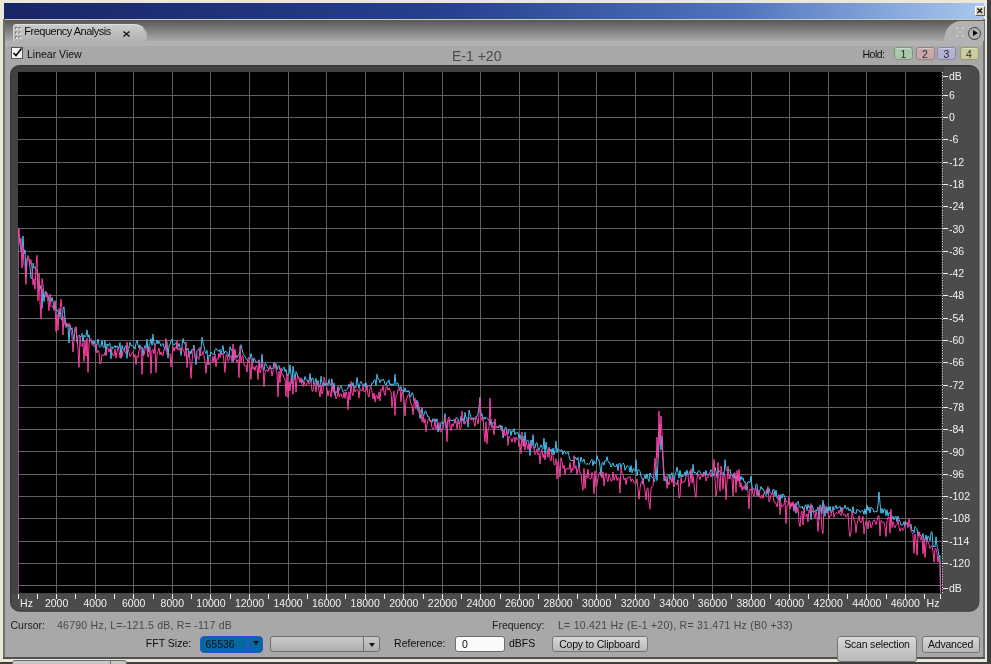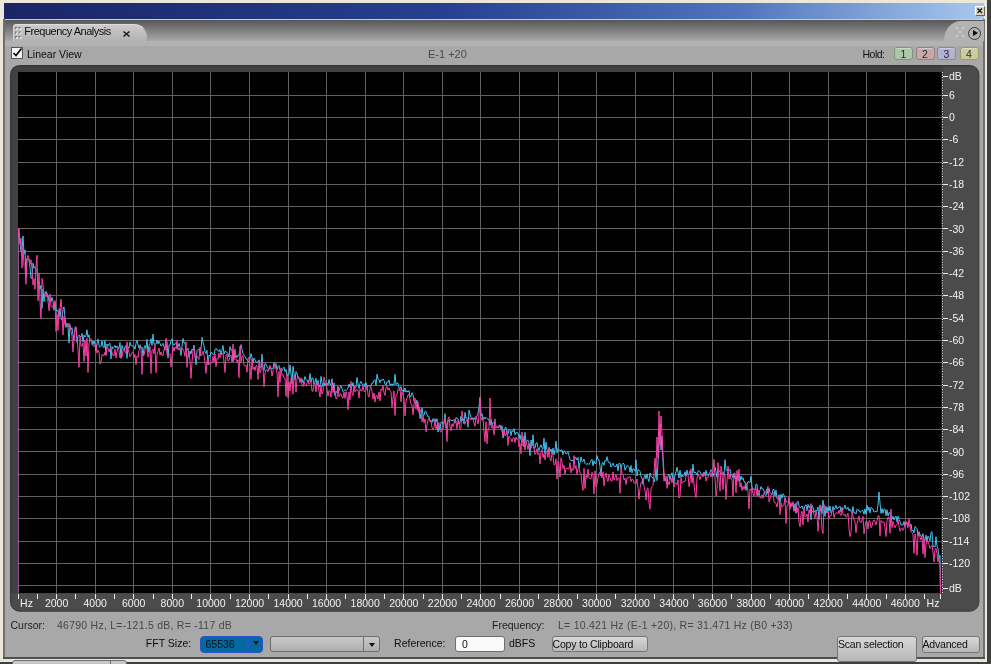--- a/index.html
+++ b/index.html
@@ -1,18 +1,18 @@
 <!DOCTYPE html>
 <html><head><meta charset="utf-8"><style>
 *{margin:0;padding:0;box-sizing:border-box}
 html,body{width:991px;height:664px;overflow:hidden;background:#3f3f3f;
 font-family:"Liberation Sans",sans-serif;font-size:10.5px;color:#141414;position:relative}
 .abs{position:absolute}
 .btnface{background:linear-gradient(#d8d8d8,#b8b8b8);border:1px solid #757575;border-radius:3px;
-text-align:left;line-height:14.5px;color:#0e0e0e;letter-spacing:-0.2px}
+text-align:center;line-height:14.5px;color:#0e0e0e;letter-spacing:-0.2px}
 .combo{background:linear-gradient(#c9c9c9,#aeaeae);border:1px solid #6e6e6e;border-radius:3px}
 .cs{position:absolute;top:0;bottom:0;width:1px;background:#6e6e6e}
 .arr{position:absolute;width:0;height:0;border:3.5px solid transparent;border-top:4.5px solid #111;top:6px}
 .holdb{position:absolute;top:46.5px;width:19px;height:13px;border-radius:3px;text-align:center;
 line-height:12px;font-size:10.5px;color:#1d2535;box-shadow:inset 0 1px 0 rgba(255,255,255,.35)}
 .val{letter-spacing:0.25px;color:#474747}
 </style></head><body>
 <div style="position:absolute;inset:0;will-change:transform">
 
 <div class="abs" style="left:0;top:0;width:987px;height:662px;background:#ebe7d9"></div>
@@ -45,21 +45,21 @@
 <div class="abs" style="left:24.3px;top:25.4px;color:#0d0d0d;font-size:11px;letter-spacing:-0.5px">Frequency Analysis</div>
 <svg class="abs" width="10" height="9" style="left:122px;top:30px">
       <path d="M1.5 1.5L7.5 6.5M7.5 1.5L1.5 6.5" stroke="#1b1b1b" stroke-width="1.6"></path>
     </svg>
 
 <div class="abs" style="left:11px;top:47px;width:11.5px;height:11.5px;background:#f4f4f4;border:1px solid #565656"></div>
 <svg class="abs" width="13" height="13" style="left:11px;top:45.5px">
       <path d="M2.5 7L5 9.5L10.5 2.5" stroke="#0a0a0a" stroke-width="1.7" fill="none"></path>
     </svg>
 <div class="abs" style="left:27px;top:47.8px;color:#0d0d0d">Linear View</div>
-<div class="abs" style="left:428px;top:48.3px;color:#4a4a4a;font-size:11px">E-1 +20</div>
+<div class="abs" style="left:452px;top:48.3px;color:#4a4a4a;font-size:14px">E-1 +20</div>
 <div class="abs" style="left:862.5px;top:47.8px;color:#111;letter-spacing:-0.5px">Hold:</div>
 <div class="holdb" style="left:894px;background:#adc7a9;border:1px solid #7d977a">1</div>
 <div class="holdb" style="left:915.5px;background:#c9a8ab;border:1px solid #9e7c80">2</div>
 <div class="holdb" style="left:937px;background:#b3b3d1;border:1px solid #8787ad">3</div>
 <div class="holdb" style="left:959.5px;background:#cbcb9d;border:1px solid #9b9b6f">4</div>
 
 <svg width="970" height="547" viewBox="0 0 970 547" style="position:absolute;left:10px;top:65px">
       <rect x="0.7" y="0.7" width="968" height="545.3" rx="9" fill="#414141" stroke="#383838" stroke-width="1.4"></rect>
       <path d="M933.5 1.4 H960 Q968.6 1.4 968.6 10 V537 Q968.6 545.6 960 545.6 H933.5 Z" fill="#4b4b4b"></path>
       <path d="M1.4 528.5 H968.6 V537 Q968.6 545.6 960 545.6 H10 Q1.4 545.6 1.4 537 V528.5 Z" fill="#4b4b4b"></path>

